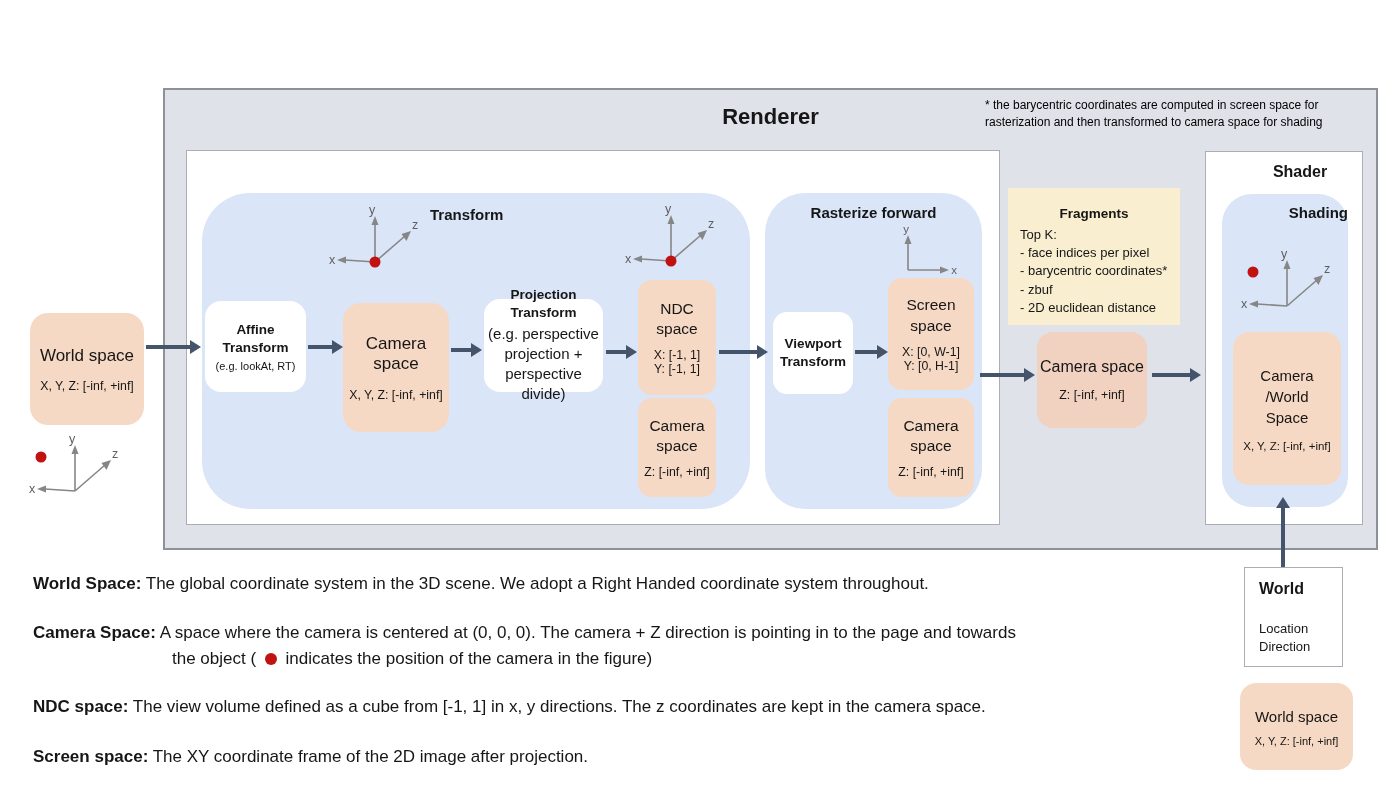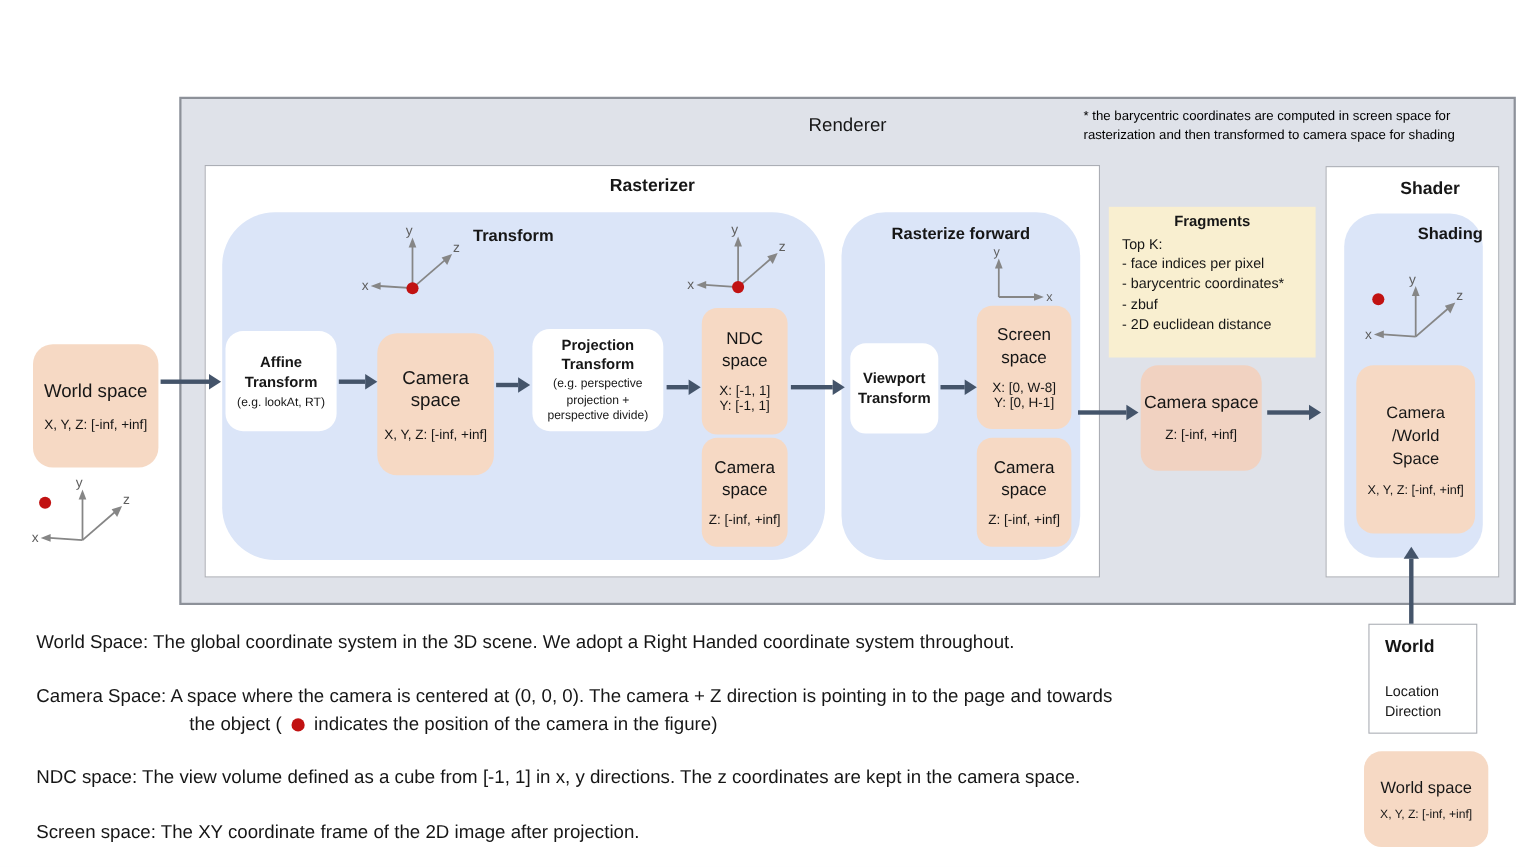--- a/index.html
+++ b/index.html
@@ -14,36 +14,36 @@
   .center{display:flex;flex-direction:column;align-items:center;justify-content:center;text-align:center}
 
   .renderer{background:var(--renderer_bg,#dfe2e9);border:2px solid #8d9199}
   .white-frame{background:#fff;border:1.5px solid #abaeb5}
   .blue-panel{background:var(--blue_panel,#dbe5f8)}
   .peach{background:var(--peach,#f6d9c4)}
   .peach-dark{background:var(--peach_dark,#f1d2c1)}
   .yellow{background:var(--yellow,#f9efd0)}
   .proc{background:#fff;border-radius:16px}
 
-  .t17b{font-size:17px;font-weight:400}
+  .t17b{font-size:22px;font-weight:700}
   .t16b{font-size:16px;font-weight:700}
   .t15b{font-size:15px;font-weight:700}
   .t135b{font-size:13.5px;font-weight:700;line-height:1.3}
   .t17{font-size:17px}
   .t16{font-size:16px}
   .t155{font-size:15.5px;line-height:1.3}
   .t15{font-size:15px;line-height:1.4}
   .t13{font-size:13px;line-height:1.42}
   .t12{font-size:12.3px}
   .t115{font-size:11.5px}
   .t11{font-size:11px}
-  .t105{font-size:11px;line-height:1.35}
+  .t105{font-size:15px;line-height:1.35}
   .note{font-size:12px;line-height:1.45;color:#000000}
   .def{font-size:17px;white-space:nowrap}
-  .def .lbl{font-weight:400}
+  .def .lbl{font-weight:700}
 
   .h-arrow{position:absolute;height:4px;background:var(--arrow,#44546a)}
   .h-arrow::after{content:"";position:absolute;left:100%;top:50%;transform:translateY(-50%);
     border-left:11px solid var(--arrow,#44546a);border-top:7px solid transparent;border-bottom:7px solid transparent}
   .v-arrow{position:absolute;width:4px;background:var(--arrow,#44546a)}
   .v-arrow::before{content:"";position:absolute;bottom:100%;left:50%;transform:translateX(-50%);
     border-bottom:11px solid var(--arrow,#44546a);border-left:7px solid transparent;border-right:7px solid transparent}
 
   .inline-dot{display:inline-block;width:12px;height:12px;border-radius:50%;background:var(--red_dot,#c11212);margin:0 4px;vertical-align:-1px}
   svg text{font-family:"Liberation Sans",sans-serif;fill:#5f5f5f}
@@ -54,21 +54,20 @@
 <body>
 
 <div id="stage">
 
   <div class="abs renderer" style="left:163px;top:88px;width:1215px;height:462px"></div>
   <div class="abs t17b" style="left:163px;top:104px;width:1215px;text-align:center">Renderer</div>
   <div class="abs note pre" style="left:985px;top:97px;width:375px">* the barycentric coordinates are computed in screen space for
 rasterization and then transformed to camera space for shading</div>
 
   <div class="abs white-frame" style="left:186px;top:150px;width:814px;height:375px"></div>
-  <div class="abs t16b" style="left:186px;top:161px;width:814px;text-align:center">Rasterizer</div>
 
   <div class="abs blue-panel" style="left:202px;top:193px;width:548px;height:316px;border-radius:48px"></div>
   <div class="abs t15b" style="left:430px;top:206px">Transform</div>
 
   <svg class="abs" style="left:327px;top:202px" width="96" height="76" viewBox="0 0 96 76">
     <line x1="48" y1="60" x2="48" y2="22"></line>
       <polygon points="48,14 44.5,23 51.5,23"></polygon>
     <line x1="48" y1="60" x2="78" y2="34"></line>
       <polygon points="84,29 74.5,32 79.5,39"></polygon>
     <line x1="48" y1="60" x2="18" y2="58"></line>
@@ -137,31 +136,31 @@
   </svg>
 
   <div class="abs proc center" style="left:773px;top:312px;width:80px;height:82px;border-radius:14px">
     <div class="t135b pre">Viewport
 Transform</div>
   </div>
 
   <div class="abs peach center" style="left:888px;top:278px;width:86px;height:112px;border-radius:14px">
     <div class="t155 pre">Screen
 space</div>
-    <div class="t12 pre" style="margin-top:9px">X: [0, W-8]
+    <div class="t12 pre" style="margin-top:9px">X: [0, W-1]
 Y: [0, H-1]</div>
   </div>
 
   <div class="abs peach center" style="left:888px;top:398px;width:86px;height:99px;border-radius:14px">
     <div class="t155 pre">Camera
 space</div>
     <div class="t12" style="margin-top:9px">Z: [-inf, +inf]</div>
   </div>
 
-  <div class="abs yellow" style="left:1008px;top:188px;width:188px;height:137px;padding:4px 12px">
+  <div class="abs yellow" style="left:1008px;top:188px;width:172px;height:137px;padding:17px 12px">
     <div class="t135b" style="text-align:center;margin-bottom:3px">Fragments</div>
     <div class="t13 pre">Top K:
 - face indices per pixel
 - barycentric coordinates*
 - zbuf
 - 2D euclidean distance</div>
   </div>
 
   <div class="abs peach-dark center" style="left:1037px;top:332px;width:110px;height:96px;border-radius:16px">
     <div class="t16">Camera space</div>

